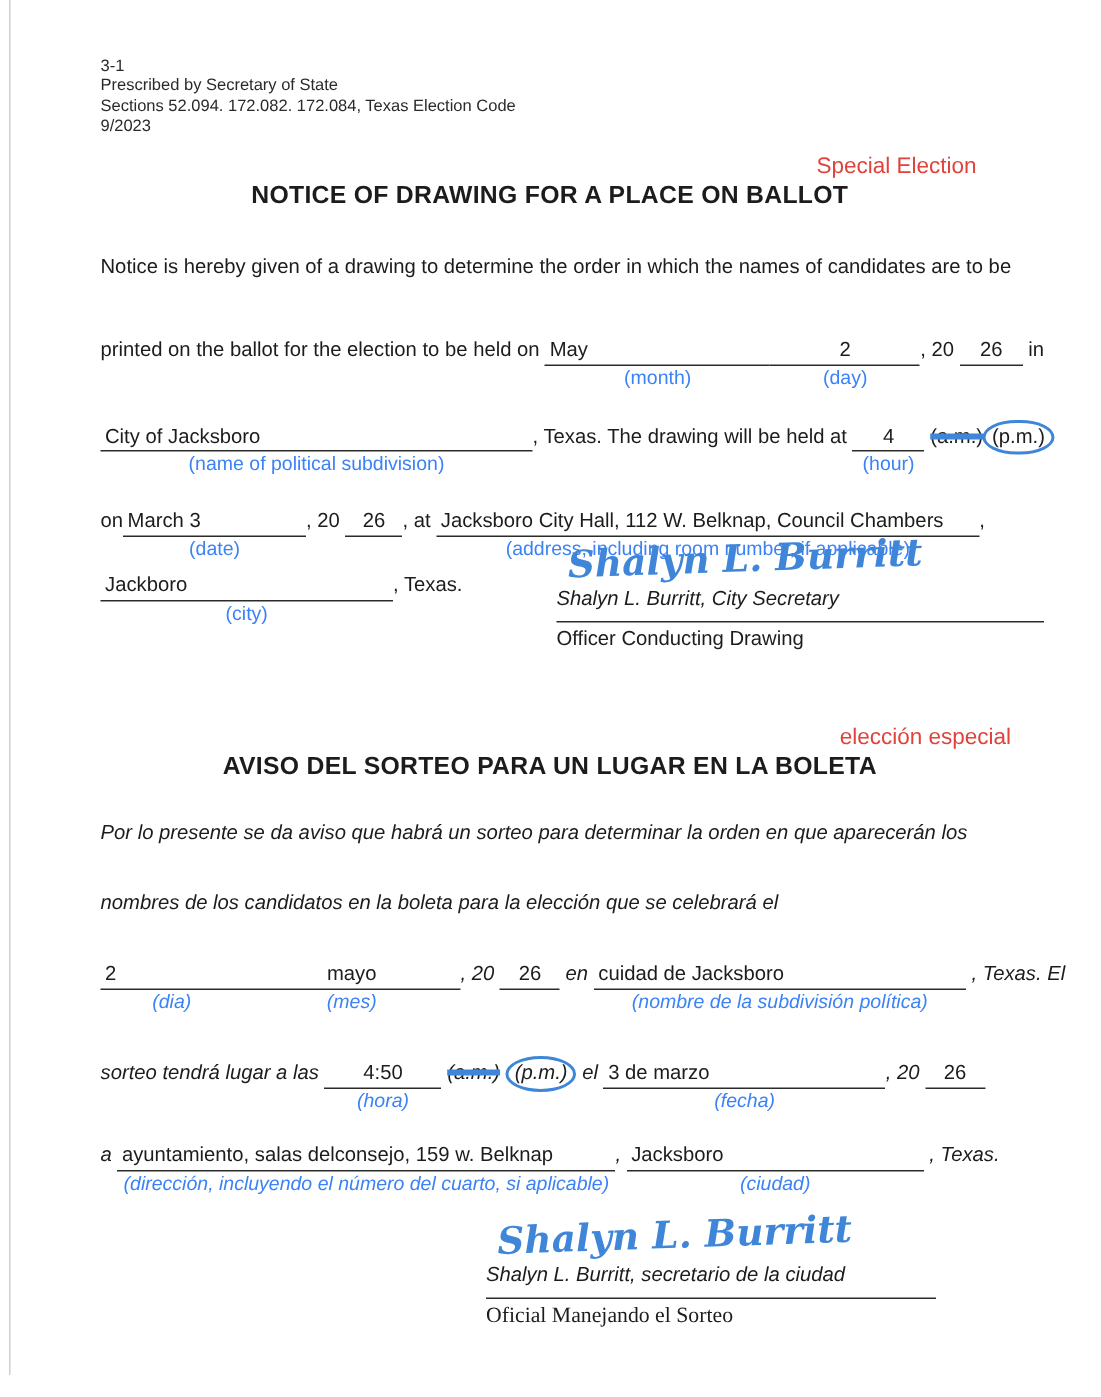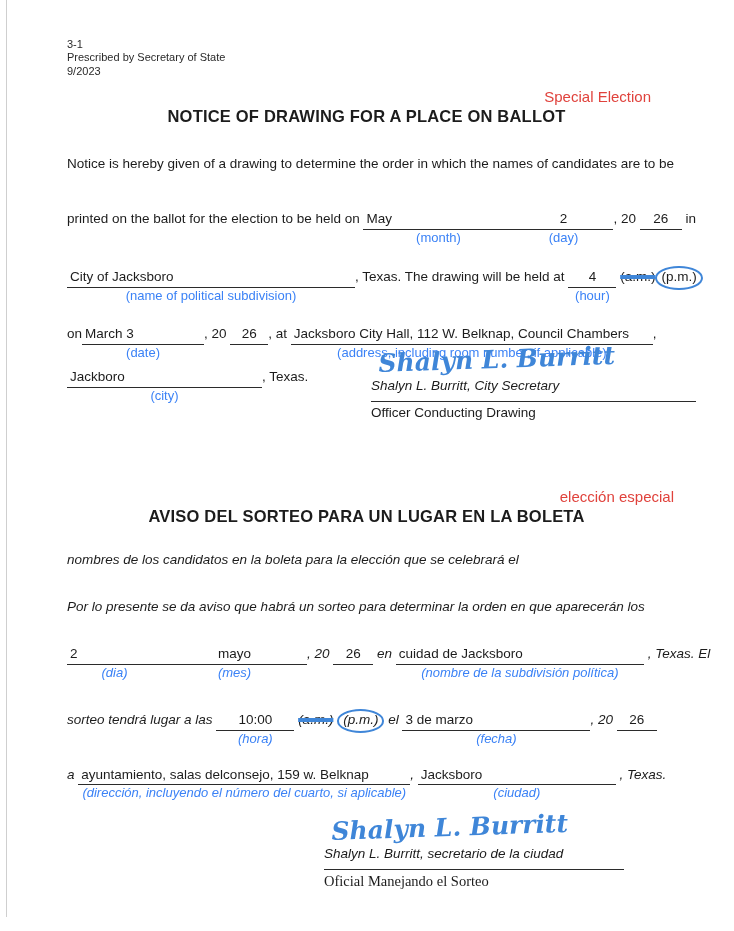--- a/index.html
+++ b/index.html
@@ -45,21 +45,21 @@
 
   .struck { text-decoration:line-through; text-decoration-color:var(--pen-blue,#3f86d8);
             text-decoration-thickness:3.5px; }
   .circled { display:inline-block; border:2px solid var(--pen-blue,#3f86d8);
              border-radius:50%; padding:1px 4px 2px 4px; }
 
   .ln1{margin-bottom:36px}.ln2{margin-bottom:36px}.ln3{margin-bottom:24px}
   .es-ln1{margin-bottom:44px}.es-ln2{margin-bottom:34px}.es-ln3{margin-bottom:52px}
 
   .city-sig-row { display:flex; justify-content:space-between; align-items:flex-start;
-                  margin-bottom:68px; }
+                  margin-bottom:50px; }
   .sig-block { width:325px; margin-top:-20px; }
   .sig-script { font-family:"DejaVu Serif","Liberation Serif",serif; font-style:italic;
                 font-weight:bold; font-size:25px; color:var(--pen-blue,#3f86d8);
                 transform:rotate(-2deg); transform-origin:left bottom; white-space:nowrap;
                 margin-left:8px; }
   .sig-name { font-size:13.5px; margin-top:0;font-style:italic; }
   .sig-rule { border-top:1.5px solid #2b2b2b; margin-top:8px; }
   .sig-role { font-size:13.5px; padding-top:3px; }
 
   .es-sig-block { width:300px; margin-left:auto; margin-right:72px; }
@@ -69,20 +69,21 @@
 </style>
 </head>
 <body>
 
 <div class="page">
   <div class="scan-edge"></div>
 
   <div class="form-header">
     <div>3-1</div>
     <div>Prescribed by Secretary of State</div>
+    <div>Sections 52.094. 172.082. 172.084, Texas Election Code</div>
     <div>9/2023</div>
   </div>
 
   <div class="red-note en">Special Election</div>
   <div class="doc-title en">NOTICE OF DRAWING FOR A PLACE ON BALLOT</div>
 
   <div class="body-text intro en">Notice is hereby given of a drawing to determine the order in which the names of candidates are to be</div>
 
   <div class="form-line ln1">
     <span>printed on the ballot for the election to be held on</span>
@@ -112,34 +113,34 @@
       <div class="sig-name">Shalyn L. Burritt, City Secretary</div>
       <div class="sig-rule"></div>
       <div class="sig-role">Officer Conducting Drawing</div>
     </div>
   </div>
 
   <div class="es-section es">
     <div class="red-note es">elección especial</div>
     <div class="doc-title es">AVISO DEL SORTEO PARA UN LUGAR EN LA BOLETA</div>
 
+    <div class="body-text es-italic intro es1">Por lo presente se da aviso que habrá un sorteo para determinar la orden en que aparecerán los</div>
     <div class="body-text es-italic intro es2">nombres de los candidatos en la boleta para la elección que se celebrará el</div>
-    <div class="body-text es-italic intro es1">Por lo presente se da aviso que habrá un sorteo para determinar la orden en que aparecerán los</div>
 
     <div class="form-line es-italic es-ln1">
       <span class="blank vleft w-dia"><span class="blank-value">2</span><span class="blank-label">(dia)</span></span><span class="blank w-mes"><span class="blank-value">mayo</span><span class="blank-label">(mes)</span></span><span>, 20</span>
       <span class="blank w-esyr"><span class="blank-value">26</span></span>
       <span>en</span>
       <span class="blank vleft w-essub"><span class="blank-value">cuidad de Jacksboro</span><span class="blank-label">(nombre de la subdivisión política)</span></span>
       <span>, Texas. El</span>
     </div>
 
     <div class="form-line es-italic es-ln2">
       <span>sorteo tendrá lugar a las</span>
-      <span class="blank w-hora"><span class="blank-value">10:00</span><span class="blank-label">(hora)</span></span>
+      <span class="blank w-hora"><span class="blank-value">4:50</span><span class="blank-label">(hora)</span></span>
       <span class="struck">(a.m.)</span>
       <span class="circled">(p.m.)</span>
       <span>el</span>
       <span class="blank vleft w-fecha"><span class="blank-value">3 de marzo</span><span class="blank-label">(fecha)</span></span><span>, 20</span>
       <span class="blank w-esyr"><span class="blank-value">26</span></span>
     </div>
 
     <div class="form-line es-italic es-ln3">
       <span>a</span>
       <span class="blank vleft w-dir"><span class="blank-value">ayuntamiento, salas delconsejo, 159 w. Belknap</span><span class="blank-label">(dirección, incluyendo el número del cuarto, si aplicable)</span></span><span>,</span>

